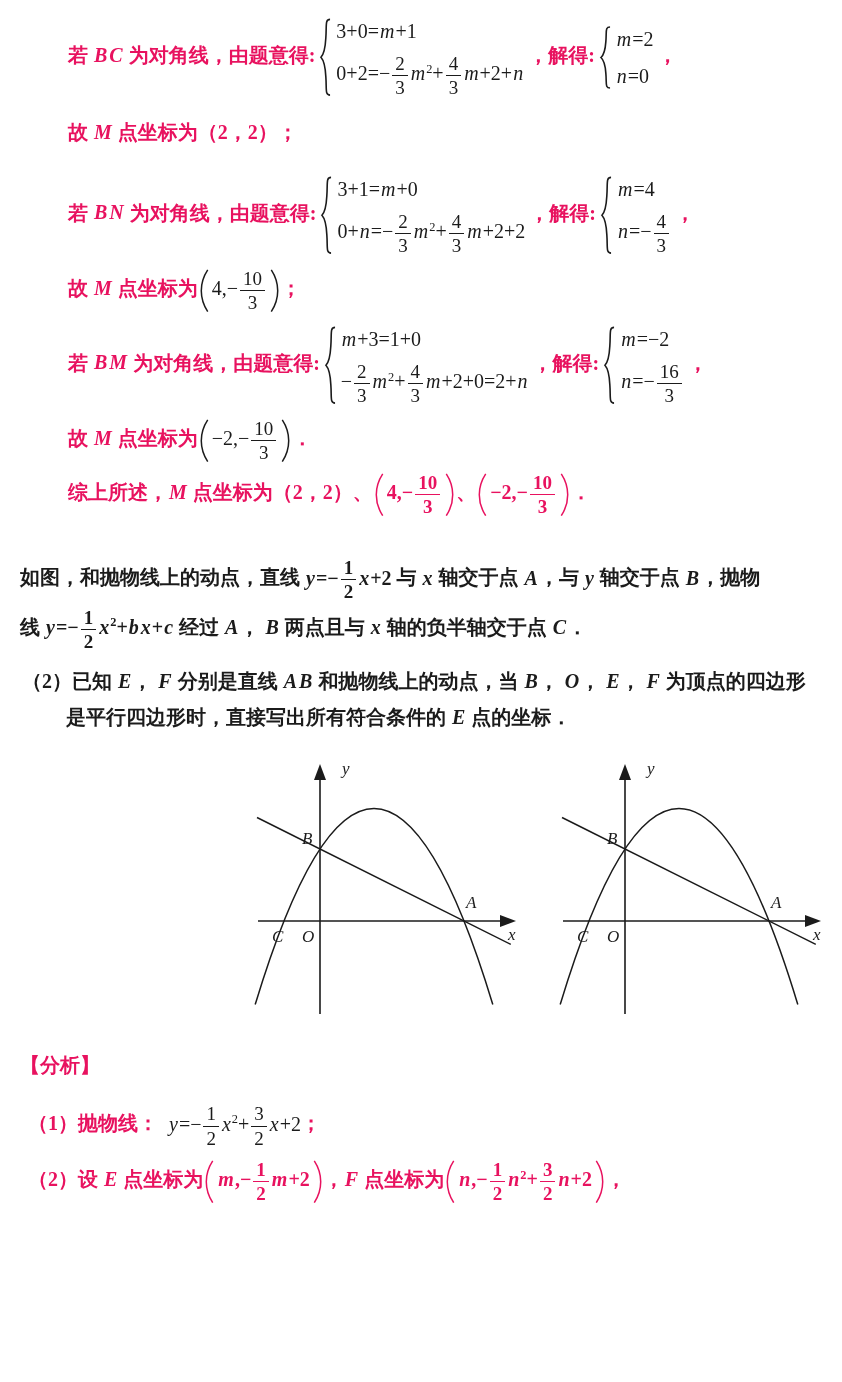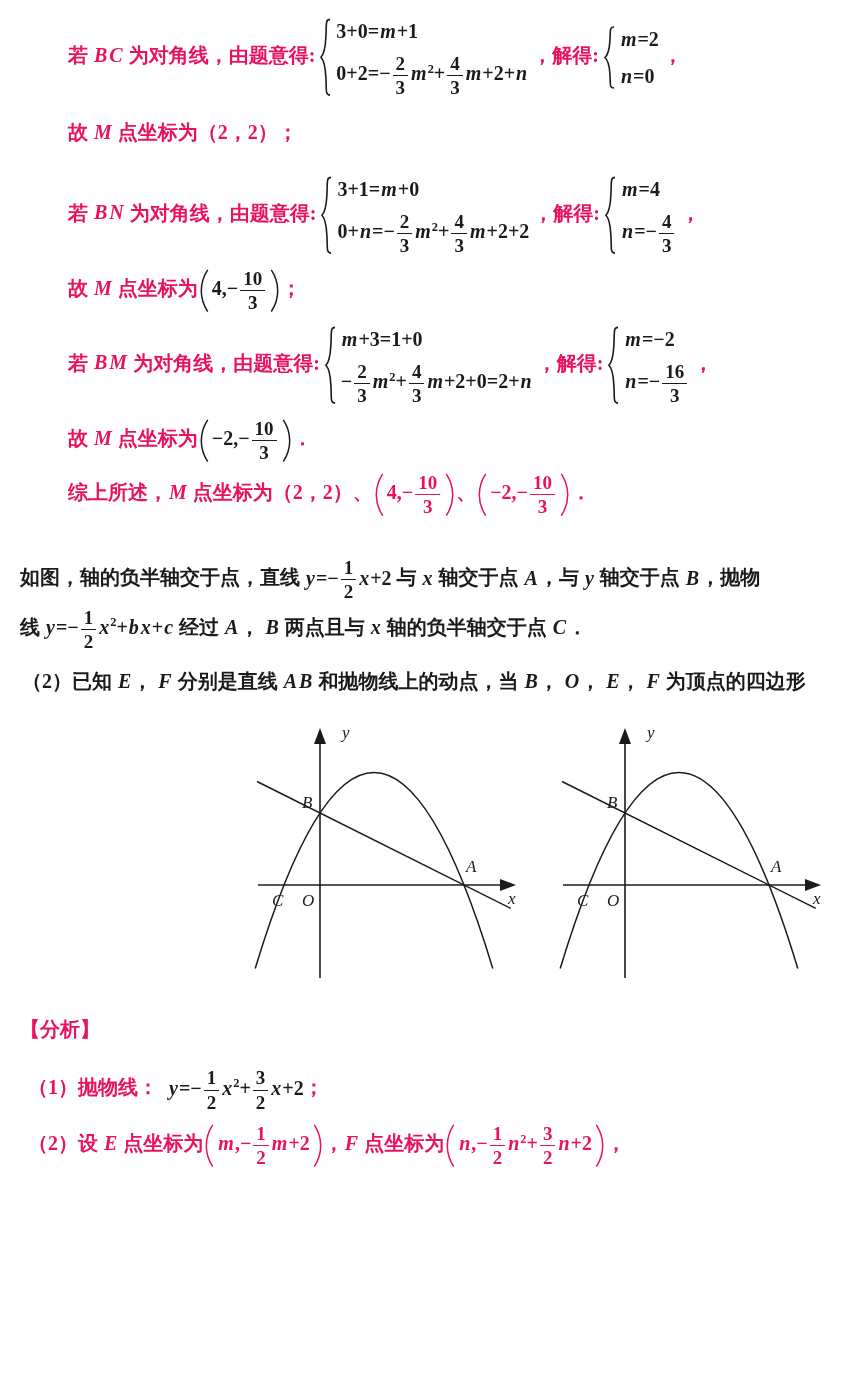--- a/index.html
+++ b/index.html
@@ -8,21 +8,21 @@
     font-family:"Liberation Serif","DejaVu Serif",serif;
     color:#1b1b1b;box-sizing:border-box;
     padding:14px 20px 30px 20px;
   }
   .line{
     font-size:20px;font-weight:700;line-height:1.5;
     display:block;
   }
   .accent{color:#e8125f;}
   .inkc{color:#1b1b1b;}
-  .line .ink{color:#1b1b1b;font-weight:700;}
+  .line .ink{color:#1b1b1b;font-weight:400;}
   .cn{white-space:pre-wrap;}
   .math{font-family:"Liberation Serif","DejaVu Serif",serif;}
   .math i{font-style:italic;padding:0 1px;}
   sup{font-size:0.62em;line-height:0;vertical-align:super;}
   .frac{
     display:inline-flex;flex-direction:column;align-items:center;
     vertical-align:middle;line-height:1.12;font-size:0.95em;
     margin:0 2px;text-align:center;
   }
   .fn{border-bottom:1.4px solid currentColor;padding:0 3px 1px 3px;display:block;}
@@ -170,29 +170,30 @@
           <path d="M12,2 C4,20 2,34 2,50 C2,66 4,80 12,98" fill="none" stroke="currentColor" stroke-width="1.5" vector-effect="non-scaling-stroke"></path>
         </svg>
         <span class="math">−2,−<span class="frac">
             <span class="fn">10</span>
             <span class="fd">3</span>
           </span></span>
         <svg class="pg r" viewBox="0 0 14 100" preserveAspectRatio="none">
           <path d="M2,2 C10,20 12,34 12,50 C12,66 10,80 2,98" fill="none" stroke="currentColor" stroke-width="1.5" vector-effect="non-scaling-stroke"></path>
         </svg>
       </span><span class="cn">．</span></div>
-    <div class="line inkc" style="margin-bottom: 4px;"><span class="cn">如图，轴的负半轴交于点，直线 </span><span class="math"><i>y</i>=−<span class="frac">
+    <div class="line inkc" style="margin-bottom: 4px;"><span class="cn">如图，和抛物线上的动点，直线 </span><span class="math"><i>y</i>=−<span class="frac">
           <span class="fn">1</span>
           <span class="fd">2</span>
         </span><i>x</i>+2</span><span class="cn"> 与 </span><span class="math"><i>x</i></span><span class="cn"> 轴交于点 </span><span class="math"><i>A</i></span><span class="cn">，与 </span><span class="math"><i>y</i></span><span class="cn"> 轴交于点 </span><span class="math"><i>B</i></span><span class="cn">，抛物</span></div>
     <div class="line inkc" style="margin-bottom: 14px;"><span class="cn">线 </span><span class="math"><i>y</i>=−<span class="frac">
           <span class="fn">1</span>
           <span class="fd">2</span>
         </span><i>x</i><sup>2</sup>+<i>b</i><i>x</i>+<i>c</i></span><span class="cn"> 经过 </span><span class="math"><i>A</i></span><span class="cn">， </span><span class="math"><i>B</i></span><span class="cn"> 两点且与 </span><span class="math"><i>x</i></span><span class="cn"> 轴的负半轴交于点 </span><span class="math"><i>C</i></span><span class="cn">．</span></div>
     <div class="line inkc" style="padding-left: 2px; margin-bottom: 6px;"><span class="cn">（2）已知 </span><span class="math"><i>E</i></span><span class="cn">， </span><span class="math"><i>F</i></span><span class="cn"> 分别是直线 </span><span class="math"><i>A</i><i>B</i></span><span class="cn"> 和抛物线上的动点，当 </span><span class="math"><i>B</i></span><span class="cn">， </span><span class="math"><i>O</i></span><span class="cn">， </span><span class="math"><i>E</i></span><span class="cn">， </span><span class="math"><i>F</i></span><span class="cn"> 为顶点的四边形</span></div>
+    <div class="line inkc" style="padding-left: 46px;"><span class="cn">是平行四边形时，直接写出所有符合条件的 </span><span class="math"><i>E</i></span><span class="cn"> 点的坐标．</span></div>
   </div>
 
 <div class="graphs">
   <div class="graph">
     <svg width="270" height="262" viewBox="0 0 270 262">
       <line x1="8" y1="165" x2="252" y2="165" stroke="#1b1b1b" stroke-width="1.6"></line>
       <path d="M250,159 L266,165 L250,171 Z" fill="#1b1b1b"></path>
       <line x1="70" y1="258" x2="70" y2="22" stroke="#1b1b1b" stroke-width="1.6"></line>
       <path d="M64,24 L70,8 L76,24 Z" fill="#1b1b1b"></path>
       <path d="M5.2,248.5 Q124,-143.5 242.8,248.5" fill="none" stroke="#1b1b1b" stroke-width="1.5"></path>

